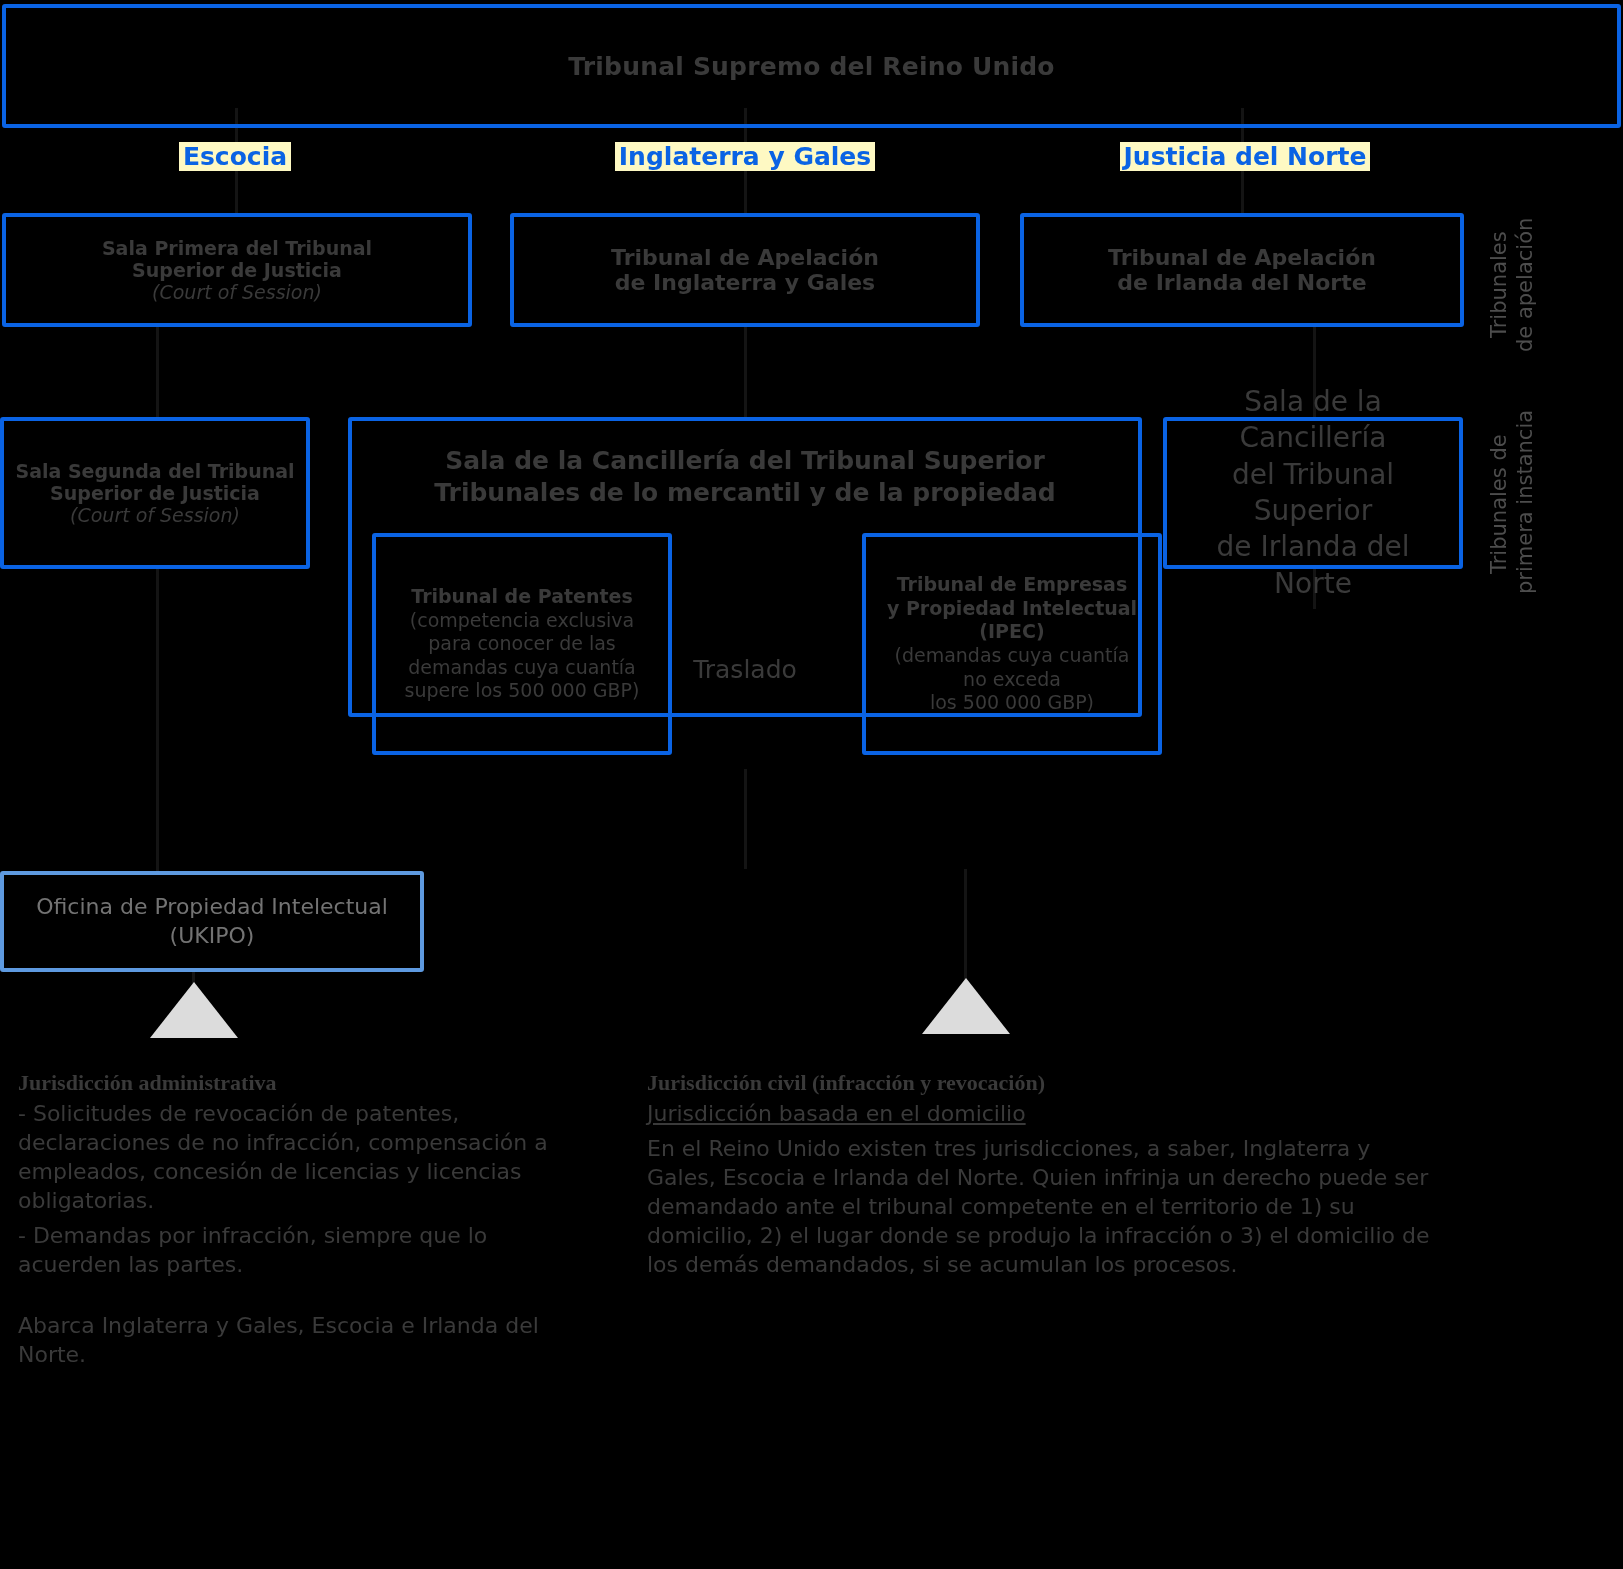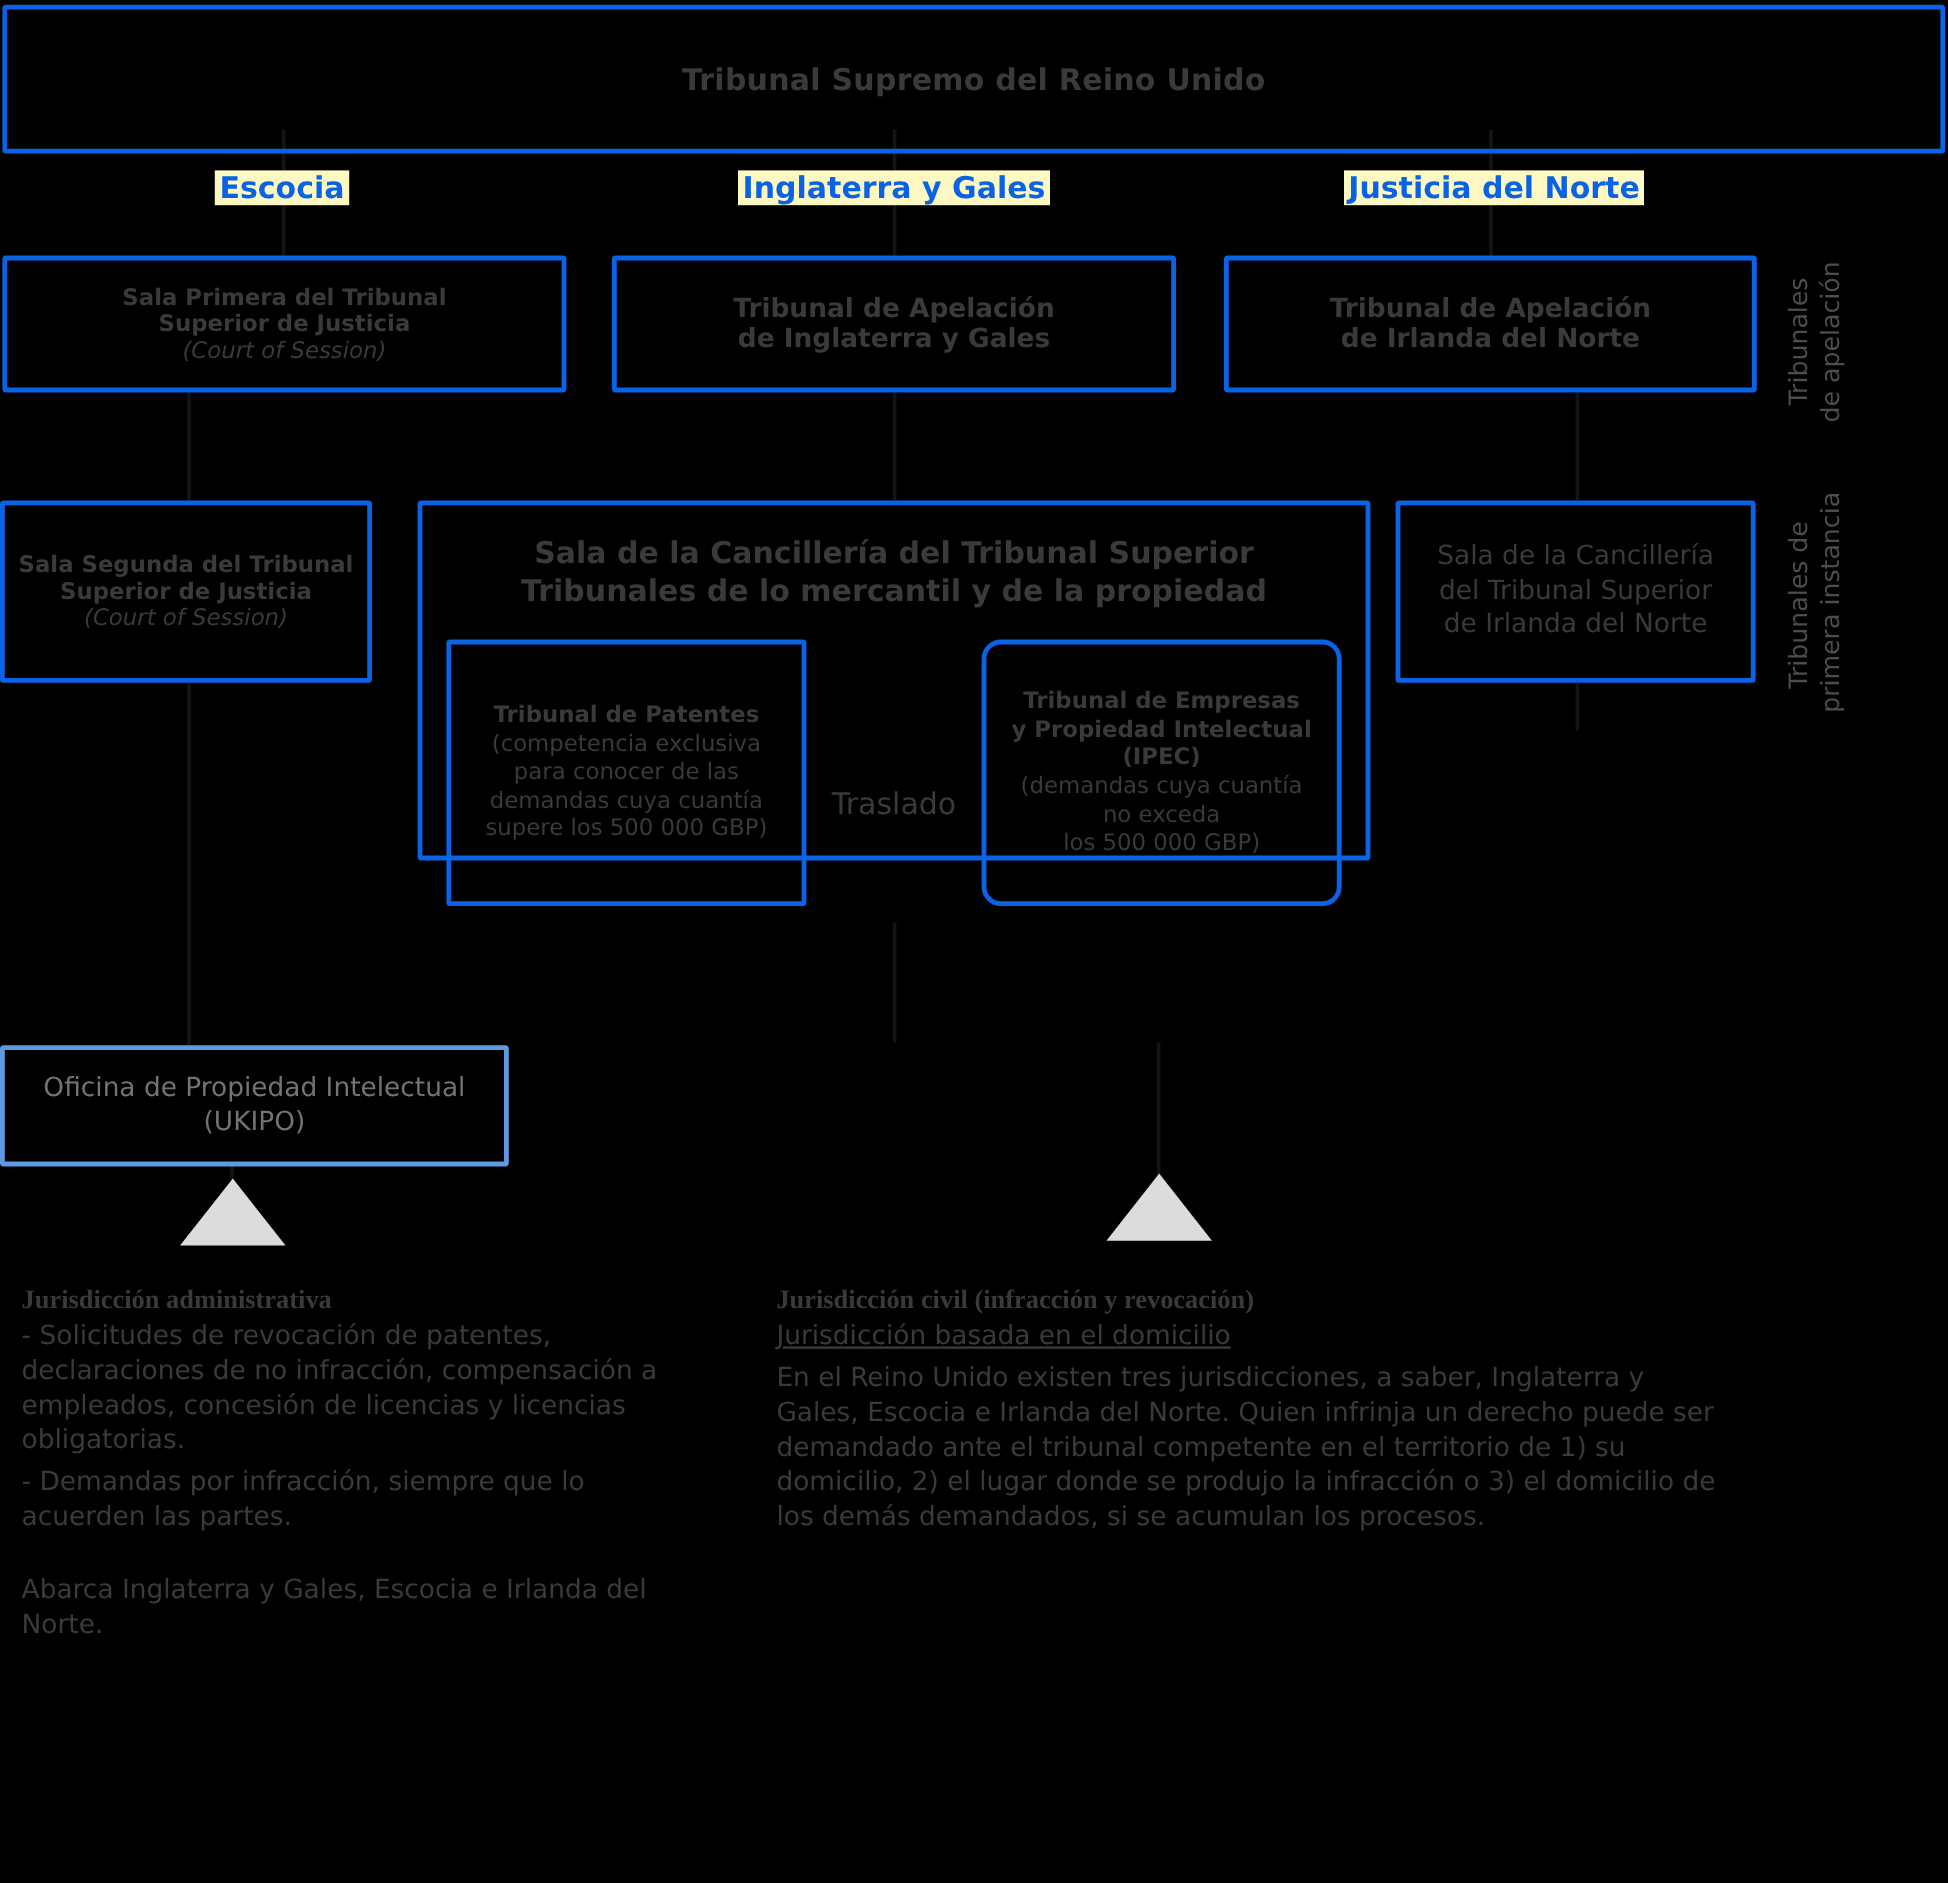--- a/index.html
+++ b/index.html
@@ -50,30 +50,30 @@
   #app-ew{left:510px;top:213px;width:470px;height:114px;font-size:22px;font-weight:bold;}
   #app-ni{left:1020px;top:213px;width:444px;height:114px;font-size:22px;font-weight:bold;}
 
   
   #fi-sc{left:0px;top:417px;width:310px;height:152px;font-size:19px;}
   #fi-ew{
     left:348px;top:417px;width:794px;height:300px;
     align-items:flex-start;justify-content:center;
   }
   #fi-ew .hdr{font-size:25px;font-weight:bold;padding-top:24px;line-height:1.28;}
-  #fi-ni{left:1163px;top:417px;width:300px;height:152px;font-size:22px;font-weight:normal;line-height:1.3;}
+  #fi-ni{left:1163px;top:417px;width:300px;height:152px;font-size:28px;font-weight:normal;line-height:1.3;}
 
   
   #patentes{
     left:372px;top:533px;width:300px;height:222px;
     font-size:19px;line-height:1.24;
   }
   #ipec{
-    left:818px;top:533px;width:300px;height:222px;
-    font-size:19px;line-height:1.24;border-radius:16px;
+    left:862px;top:533px;width:300px;height:222px;
+    font-size:19px;line-height:1.24;
   }
   #traslado{
     position:absolute;left:680px;top:655px;width:130px;
     text-align:center;color:#3a3a3a;font-size:25px;
   }
 
   
   #ukipo{
     left:0px;top:871px;width:424px;height:101px;
     border-color:#5e9ae0;

